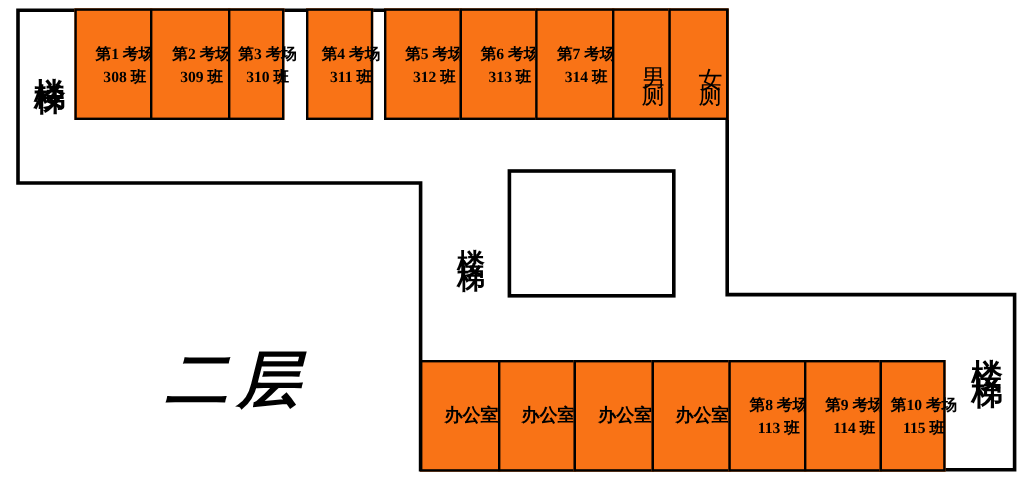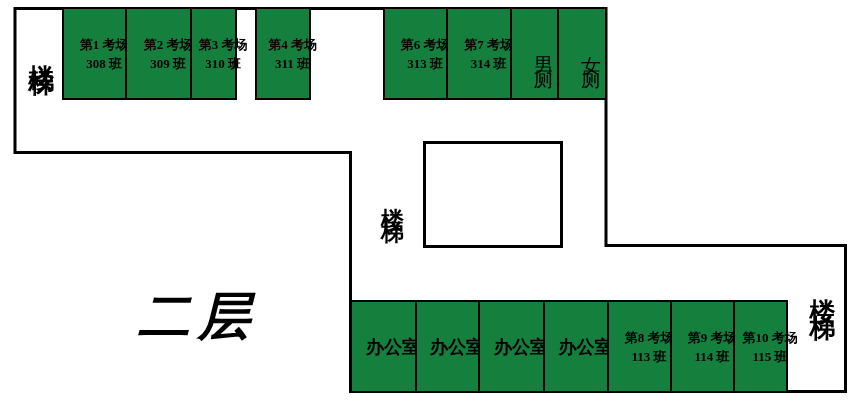--- a/index.html
+++ b/index.html
@@ -20,39 +20,39 @@
     position: absolute;
     left: 0;
     top: 0;
     width: 855px;
     height: 406px;
   }
   .box {
     position: absolute;
     box-sizing: border-box;
     border: 2px solid #000000;
-    background: #15803d;
+    background: #f97316;
     display: flex;
     flex-direction: column;
     align-items: center;
     justify-content: center;
     text-align: center;
     padding-left: 19px;
   }
   .box.toprow { top: 7px;  height: 93px; }
   .box.botrow { top: 300px; height: 93px; }
   .room-name, .room-class {
     display: block;
     font-size: 13px;
     font-weight: bold;
     line-height: 19px;
     white-space: nowrap;
   }
   .office-label {
-    font-size: 18px;
+    font-size: 15px;
     font-weight: bold;
     white-space: nowrap;
   }
   .vtext {
     writing-mode: vertical-lr;
     text-orientation: upright;
   }
   .toilet-label {
     font-size: 20px;
     font-weight: normal;
@@ -115,20 +115,24 @@
     <span class="room-class">309 班</span>
   </div>
   <div class="box toprow" style="left:190px;width:47px">
     <span class="room-name">第3 考场</span>
     <span class="room-class">310 班</span>
   </div>
   <div class="box toprow" style="left:255px;width:56px">
     <span class="room-name">第4 考场</span>
     <span class="room-class">311 班</span>
   </div>
+  <div class="box toprow" style="left:320px;width:65px">
+    <span class="room-name">第5 考场</span>
+    <span class="room-class">312 班</span>
+  </div>
   <div class="box toprow" style="left:383px;width:65px">
     <span class="room-name">第6 考场</span>
     <span class="room-class">313 班</span>
   </div>
   <div class="box toprow" style="left:446px;width:66px">
     <span class="room-name">第7 考场</span>
     <span class="room-class">314 班</span>
   </div>
 
   <div class="box toprow" style="left:510px;width:49px">

